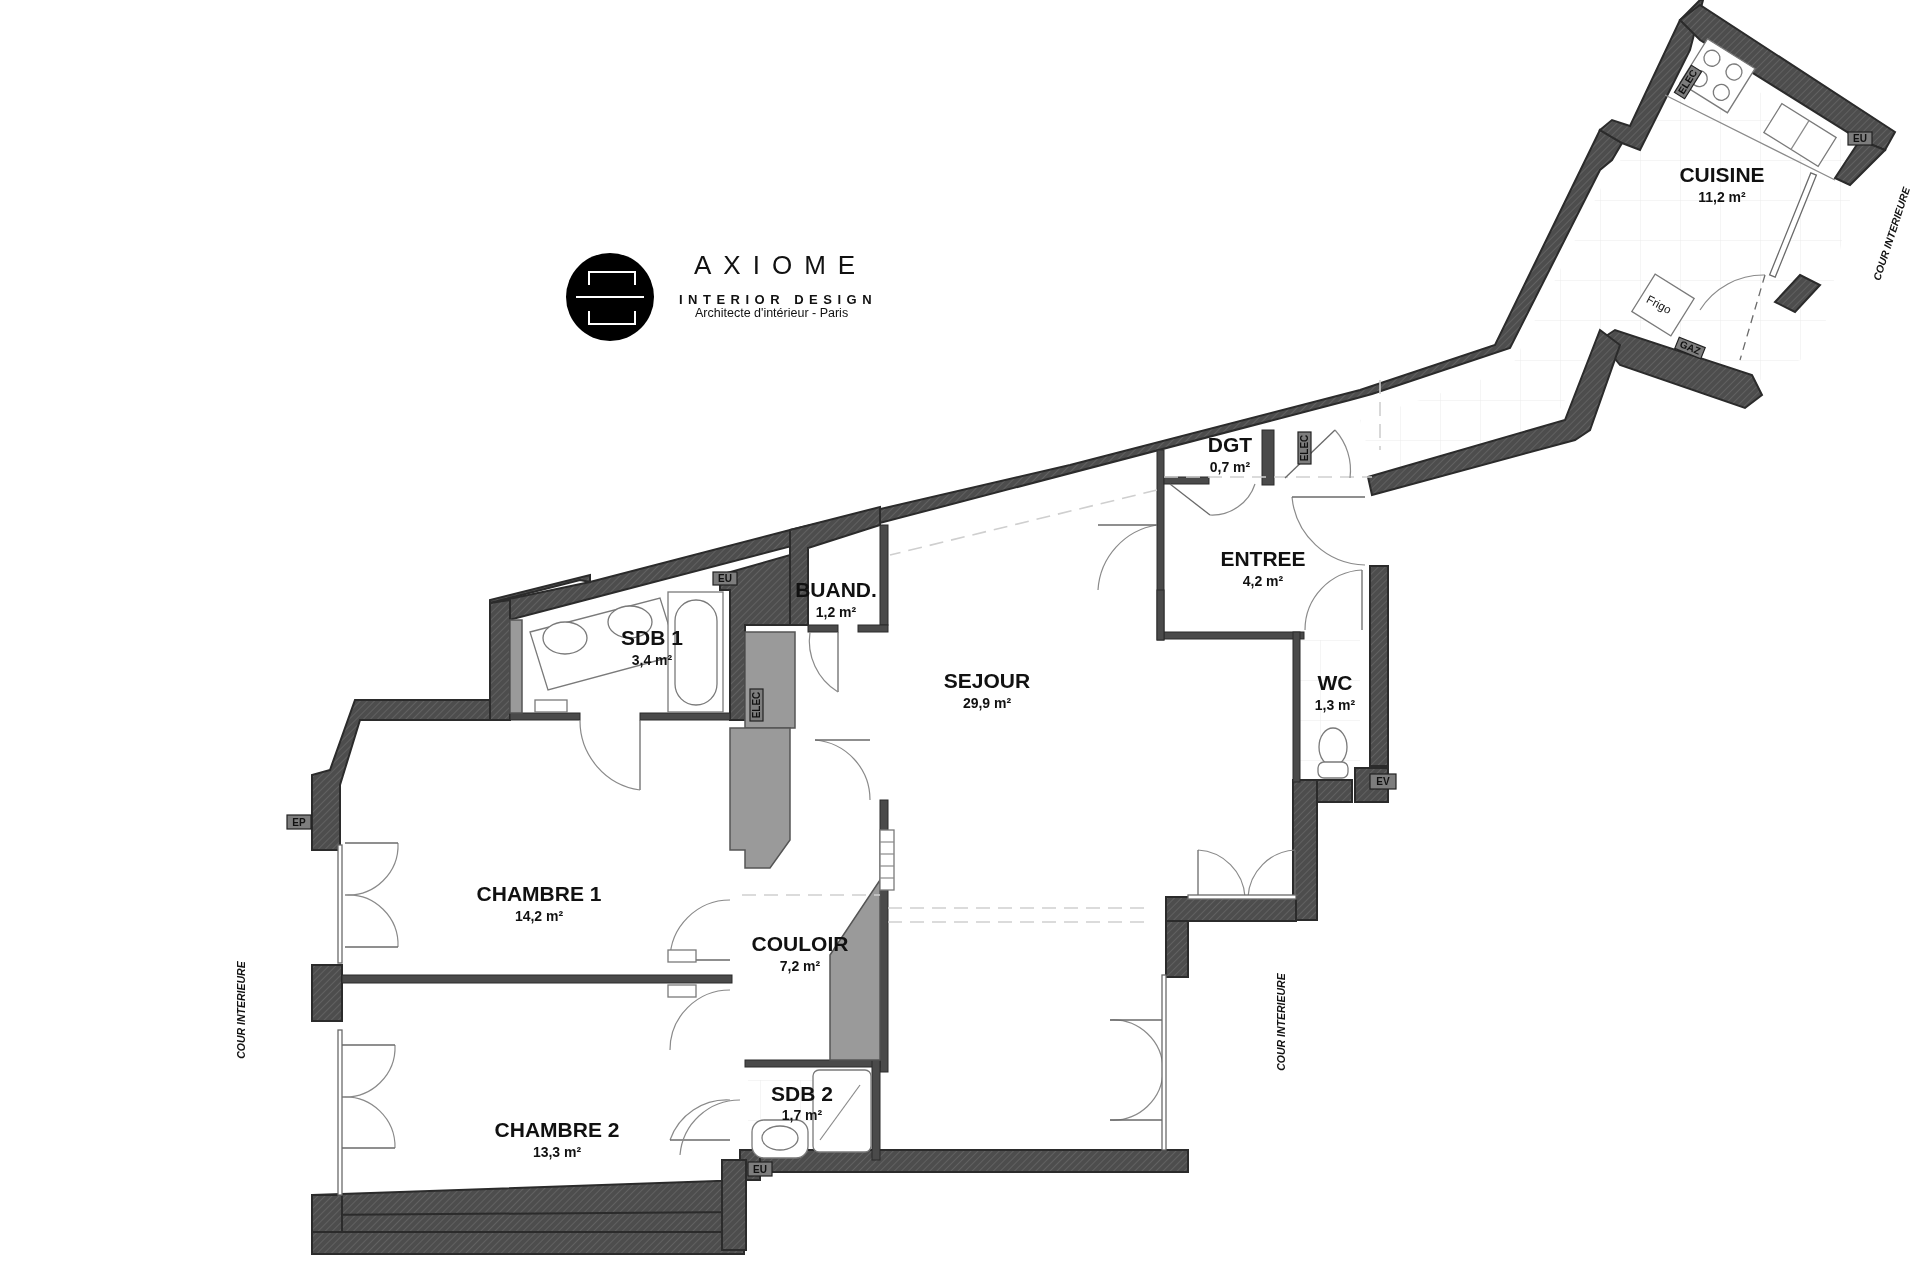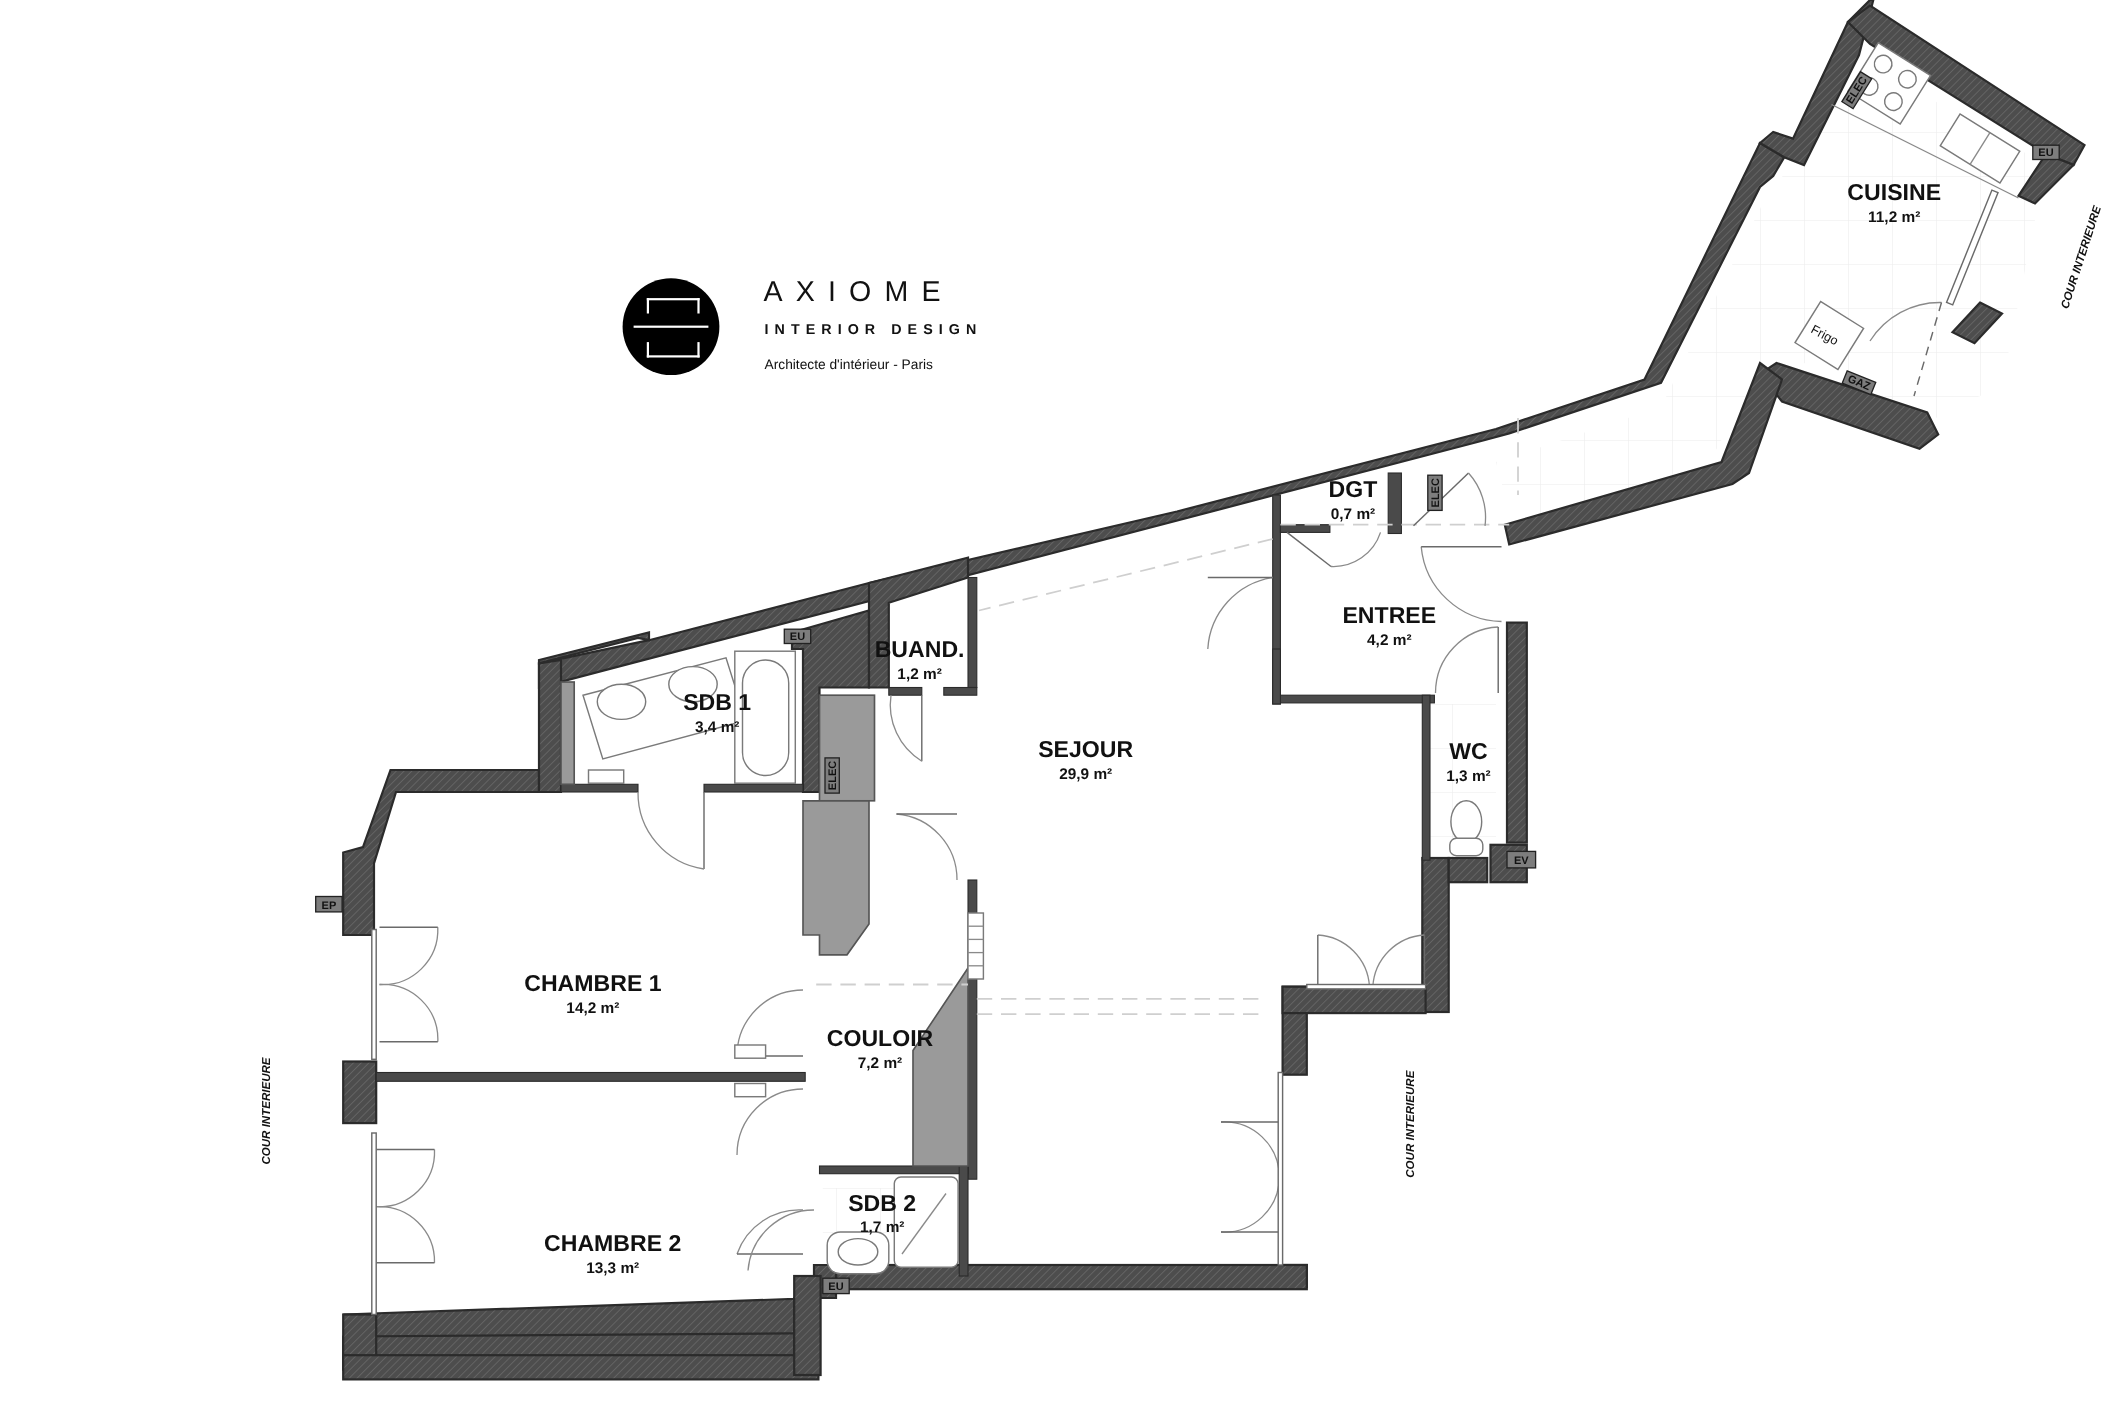--- a/index.html
+++ b/index.html
@@ -11,22 +11,22 @@
   .swing{fill:none;stroke:#8a8a8a;stroke-width:1.2;}
   .leaf{fill:#fff;stroke:#6a6a6a;stroke-width:1.3;}
   .fixture{fill:#fff;stroke:#7a7a7a;stroke-width:1.3;}
   .dash{fill:none;stroke:#cfcfcf;stroke-width:1.6;stroke-dasharray:14 8;}
   .room-name{font-family:"Liberation Sans",sans-serif;font-weight:bold;font-size:21px;fill:#111;text-anchor:middle;}
   .room-area{font-family:"Liberation Sans",sans-serif;font-weight:bold;font-size:14px;fill:#111;text-anchor:middle;}
   .tag-box{fill:#7d7d7d;stroke:#222;stroke-width:1.2;}
   .tag-text{font-family:"Liberation Sans",sans-serif;font-weight:bold;font-size:10px;fill:#111;text-anchor:middle;}
   .cour{font-family:"Liberation Sans",sans-serif;font-weight:bold;font-style:italic;font-size:10.5px;fill:#111;text-anchor:middle;}
   .brand-name{position:absolute;left:694px;top:250px;font-family:"Liberation Sans",sans-serif;font-size:26px;letter-spacing:12px;color:#111;font-weight:normal;}
-  .brand-sub{position:absolute;left:695px;top:292px;font-family:"Liberation Sans",sans-serif;font-size:13px;letter-spacing:5.5px;color:#111;font-weight:bold;}
-  .brand-tag{position:absolute;left:695px;top:324px;font-family:"Liberation Sans",sans-serif;font-size:12.5px;color:#111;}
+  .brand-sub{position:absolute;left:679px;top:292px;font-family:"Liberation Sans",sans-serif;font-size:13px;letter-spacing:5.5px;color:#111;font-weight:bold;}
+  .brand-tag{position:absolute;left:695px;top:306px;font-family:"Liberation Sans",sans-serif;font-size:12.5px;color:#111;}
   .logo{position:absolute;left:566px;top:253px;width:88px;height:88px;border-radius:50%;background:#000;}
   .logo .bar-top{position:absolute;left:22px;top:18px;width:44px;height:12px;border:2px solid #fff;border-bottom:none;}
   .logo .bar-mid{position:absolute;left:10px;top:43px;width:68px;height:2px;background:#fff;}
   .logo .bar-bot{position:absolute;left:22px;top:58px;width:44px;height:12px;border:2px solid #fff;border-top:none;}
 </style>
 </head>
 <body>
 
 <div class="logo">
   <div class="bar-top"></div>

